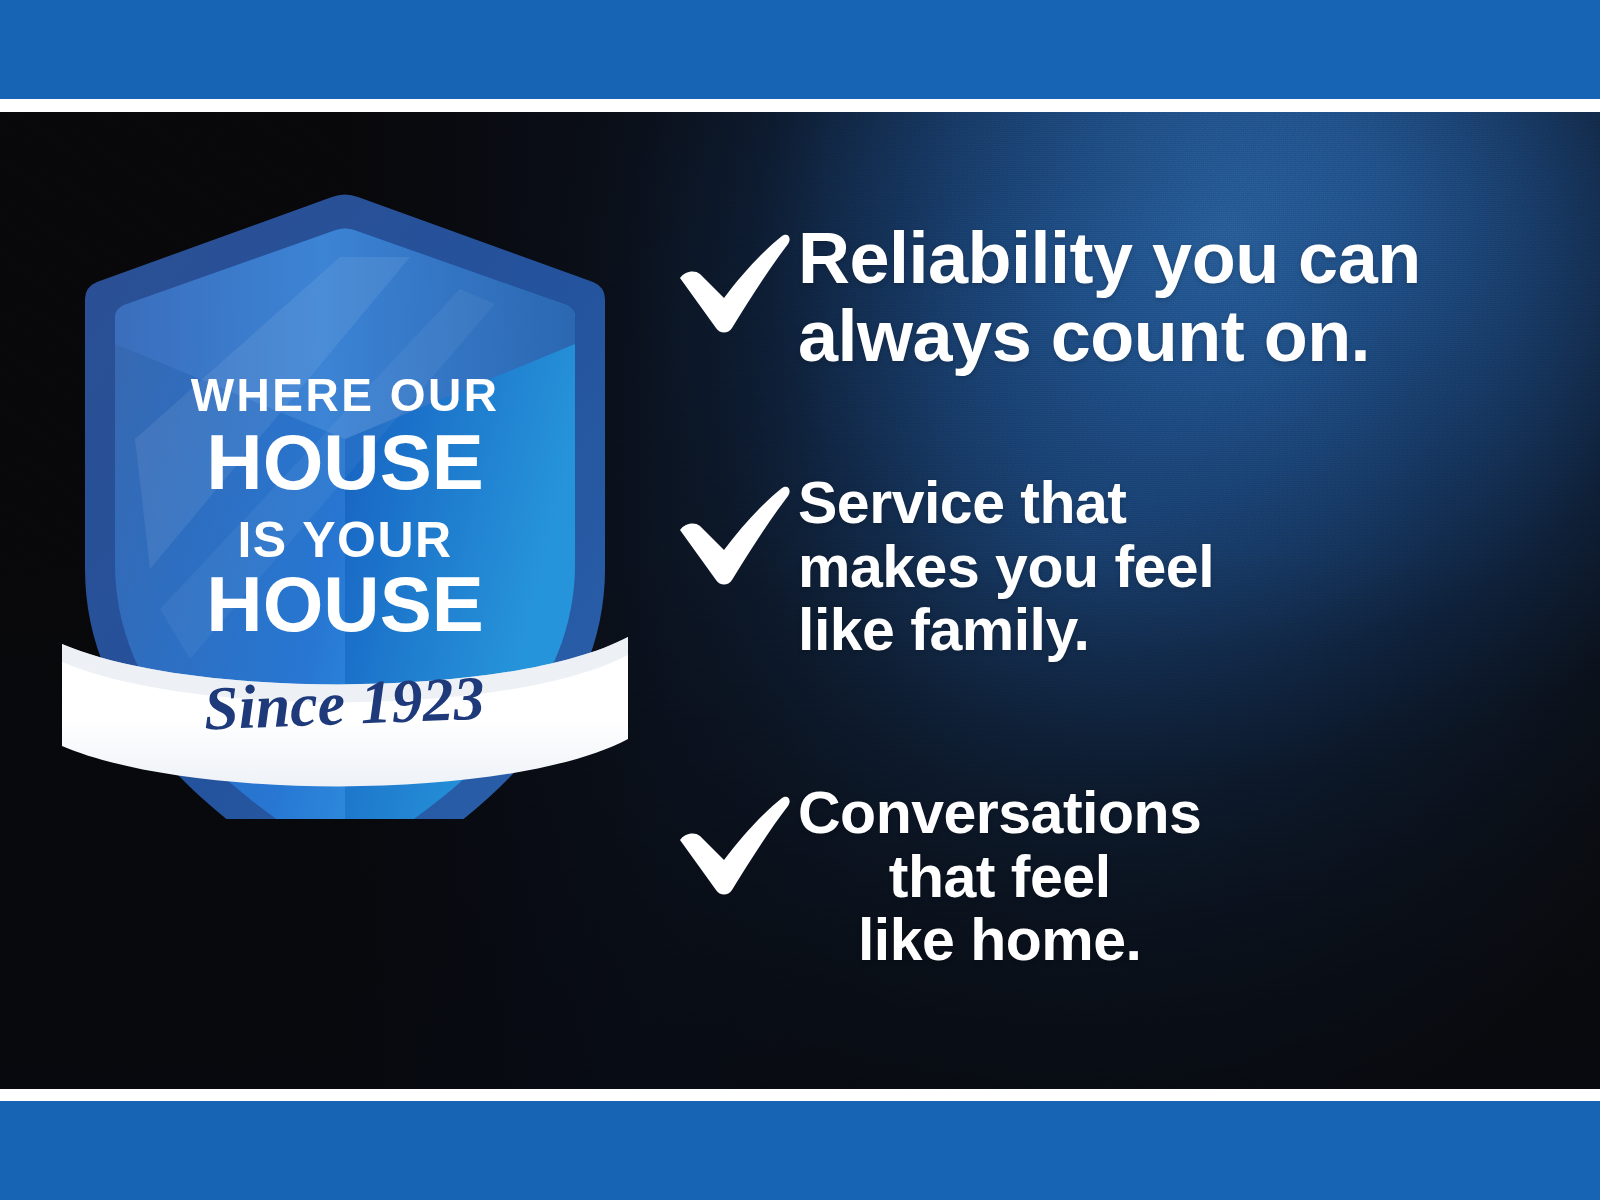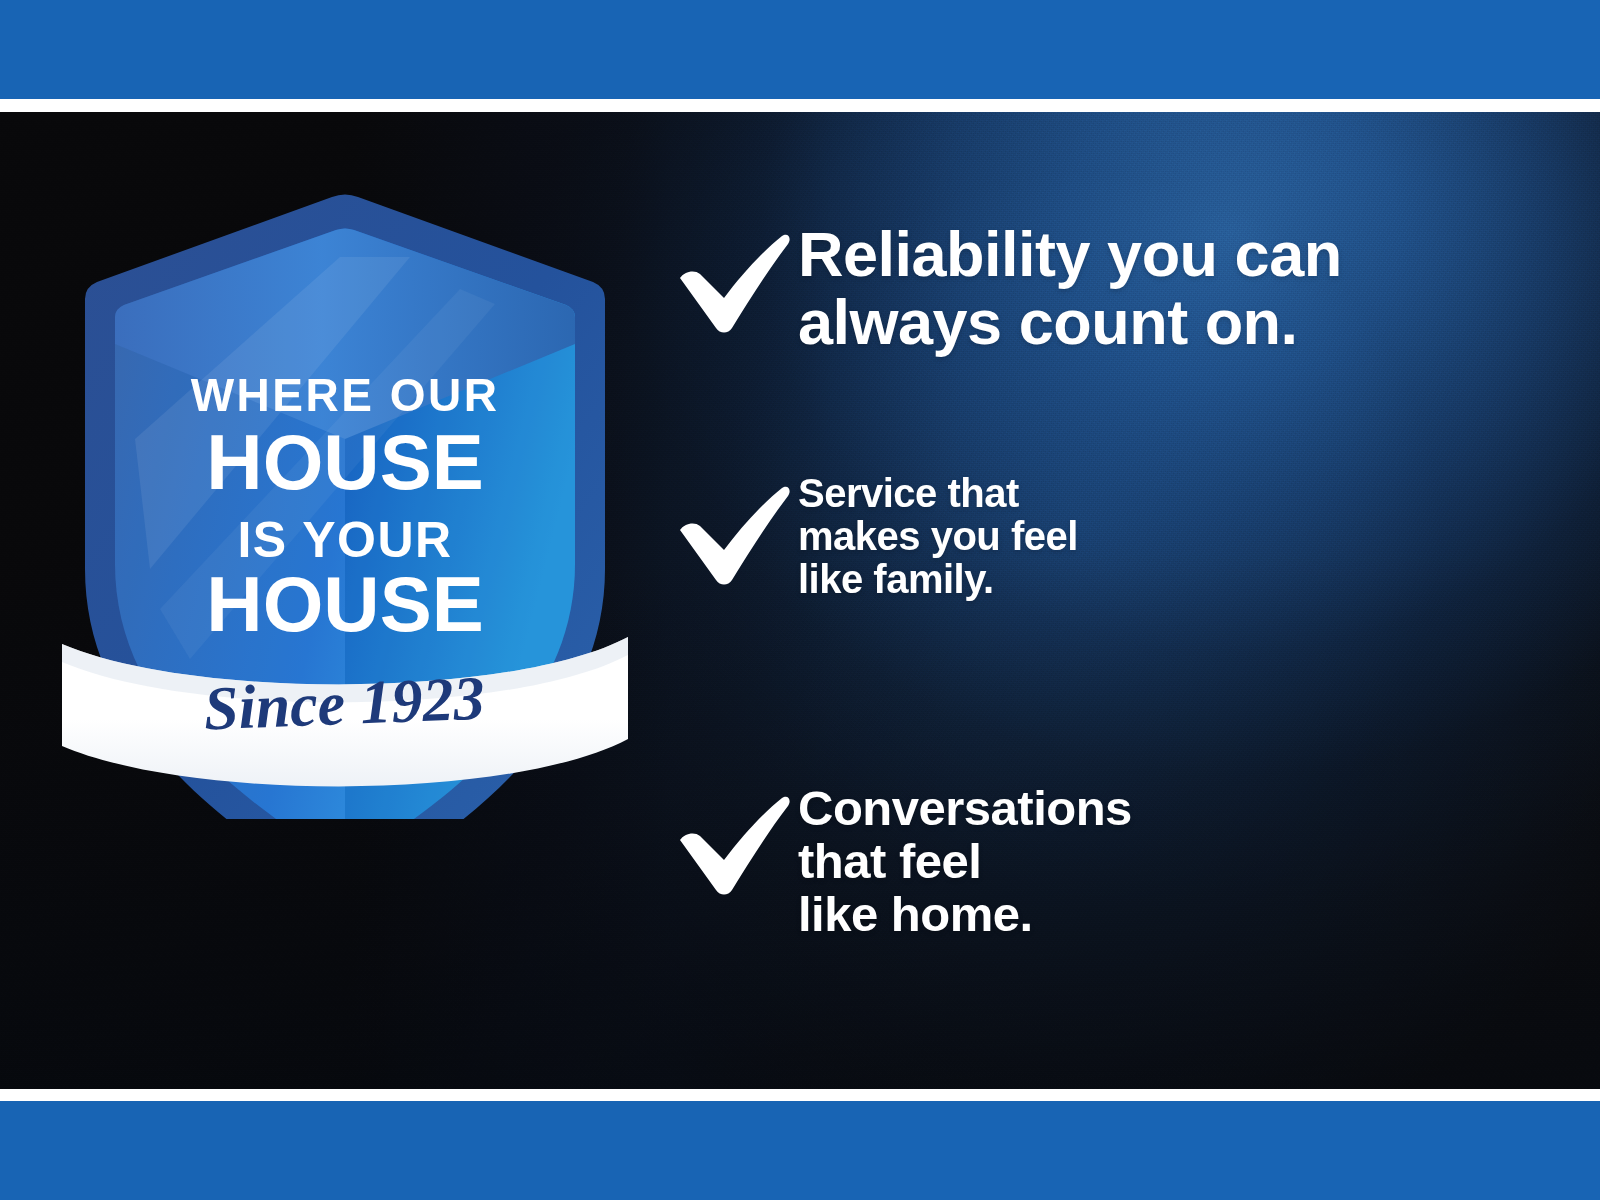--- a/index.html
+++ b/index.html
@@ -90,34 +90,34 @@
   .bullets{
     position:absolute;left:660px;top:112px;width:860px;height:977px;
   }
   .bullet{position:absolute;display:flex;align-items:flex-start;}
   .bullet .check{flex:0 0 auto;width:128px;}
   .bullet .check svg{display:block;}
   .bullet .txt{
     color:#ffffff;
     font-family:"Liberation Sans", sans-serif;
     font-weight:bold;
-    font-size:63px;
+    font-size:72px;
     line-height:1.08;
     letter-spacing:-0.5px;
     text-shadow:0 2px 5px rgba(0,0,0,.18);
     white-space:pre-line;
   }
   #b0{left:10px;top:108px;}
   #b1{left:10px;top:360px;}
   #b2{left:10px;top:670px;}
   #b0 .check{padding-top:10px;}
   #b1 .check{padding-top:10px;}
   #b2 .check{padding-top:10px;}
-  #b1 .txt{font-size:40px;}
-  #b2 .txt{font-size:49px;}
+  #b1 .txt{font-size:59px;}
+  #b2 .txt{font-size:59px;text-align:center;}
 </style>
 </head>
 <body>
 
 <div class="poster">
 
   <div class="bar-top" style="background: rgb(24, 100, 180);"></div>
 
   <div class="stage">
     <div class="glow"></div>

